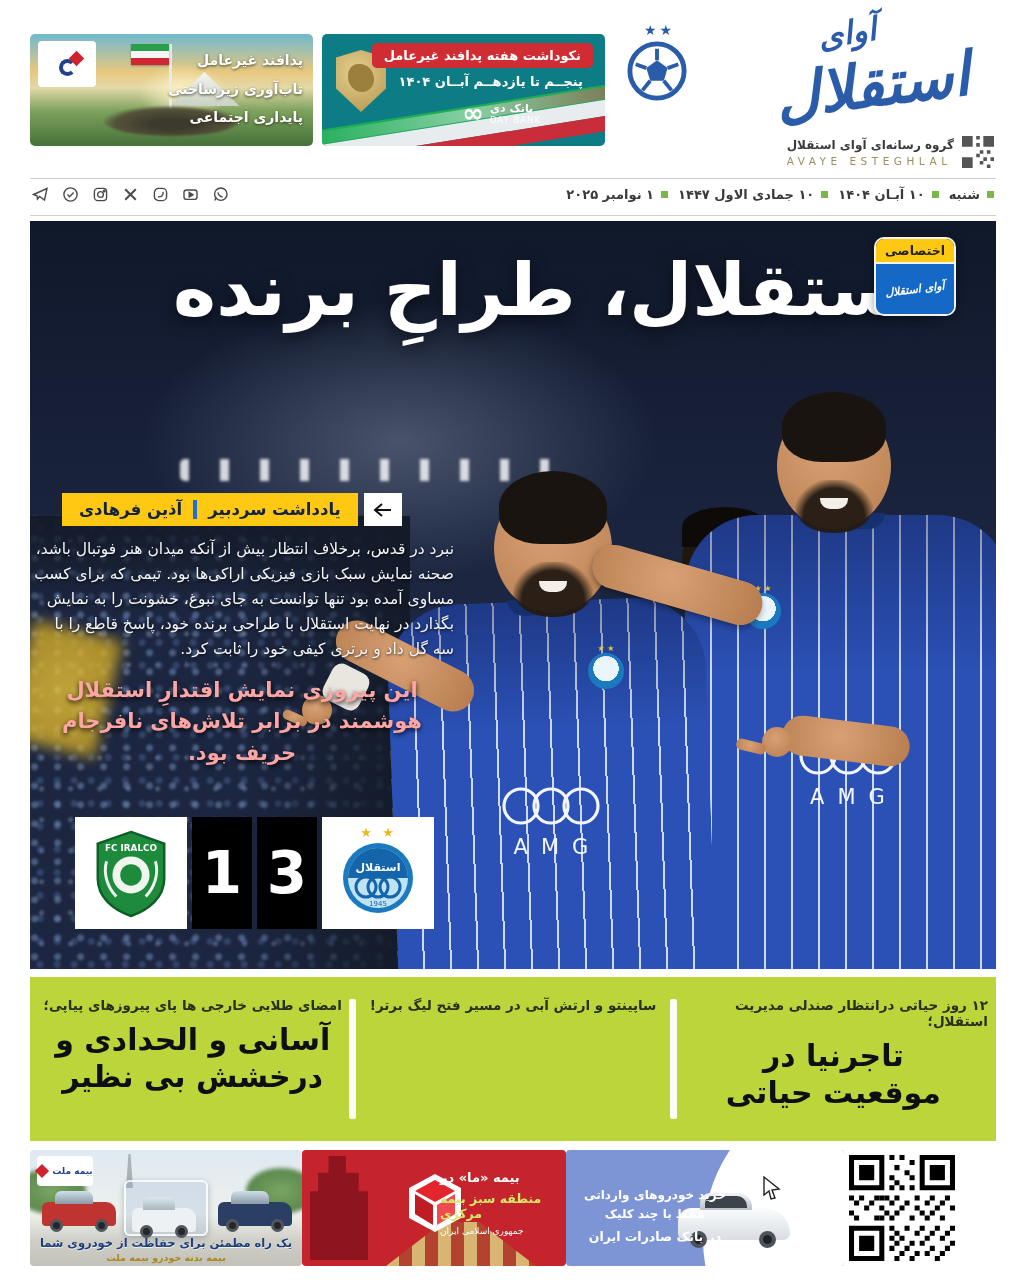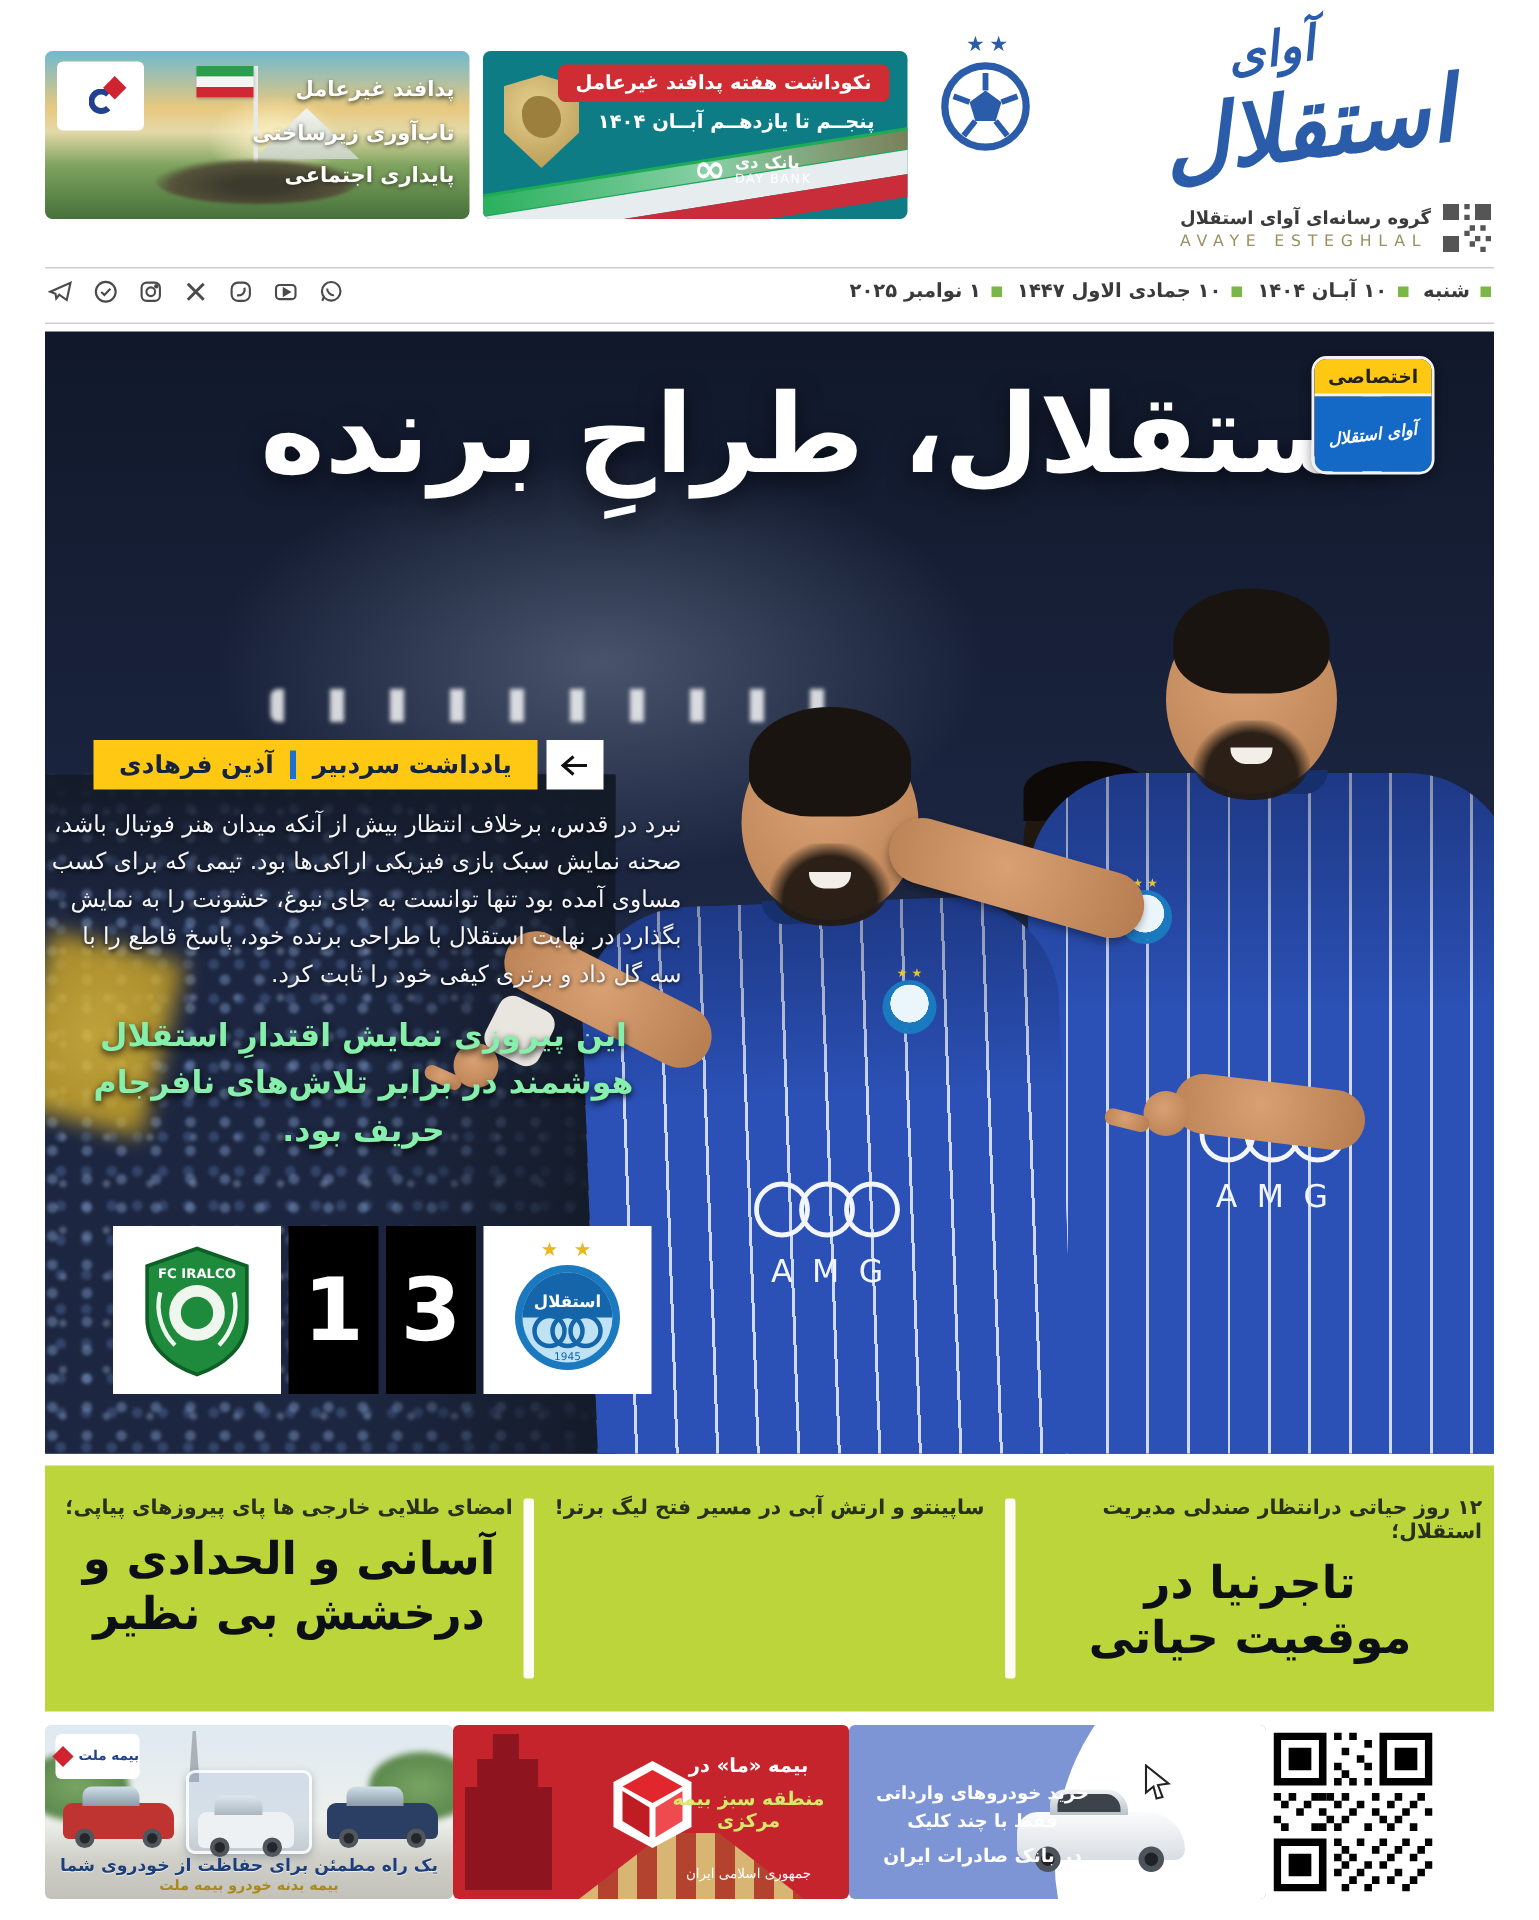--- a/index.html
+++ b/index.html
@@ -129,21 +129,21 @@
   .sh-line{display:inline-block;background:#1d4f9e;color:#fff;font-size:28px;font-weight:bold;padding:8px 16px 11px;box-shadow:0 3px 9px rgba(0,0,0,.35);white-space:nowrap}
 
   .noterow{position:absolute;left:32px;top:272px;z-index:6;display:flex;align-items:stretch;gap:6px}
   .note-arrow{width:38px;background:#fff;display:grid;place-items:center}
   .note-arrow svg{width:22px;height:22px;stroke:#111;stroke-width:2;fill:none}
   .note-yellow{background:#ffc913;display:flex;align-items:center;gap:11px;padding:7px 17px;color:#14233f;font-size:16.5px;font-weight:bold}
   .note-sep{width:4px;height:19px;background:#1d6fd0}
 
   .bodycol{position:absolute;left:0;top:316px;width:424px;z-index:6}
   .lede{color:#f3f5f9;font-size:15.5px;line-height:1.62;text-align:right;font-weight:500;text-shadow:0 1px 3px rgba(0,0,0,.8)}
-  .lede-em{margin-top:12px;color:#86efac;font-size:21px;font-weight:bold;line-height:1.5;text-align:center;text-shadow:0 2px 5px rgba(0,0,0,.85)}
+  .lede-em{margin-top:12px;color:#fca5a5;font-size:21px;font-weight:bold;line-height:1.5;text-align:center;text-shadow:0 2px 5px rgba(0,0,0,.85)}
 
   .scorebar{position:absolute;left:45px;top:596px;z-index:6;display:flex;gap:5px}
   .team-box{width:112px;height:112px;background:#fff;display:grid;place-items:center}
   .goal-box{width:60px;height:112px;background:#000;color:#fff;font-size:58px;font-weight:bold;display:grid;place-items:center}
 
   
   .stories{margin-top:8px;background:#bcd53a;height:164px;display:flex;align-items:stretch;padding:12px 8px}
   .story{flex:1;display:flex;flex-direction:column;align-items:center;padding-top:8px}
   .kicker{font-size:13.5px;font-weight:bold;color:#27301a;margin-bottom:9px}
   .story-h{font-size:30px;font-weight:bold;color:#0c1014;text-align:center;line-height:1.22;letter-spacing:-.5px}
@@ -169,24 +169,24 @@
   .ml-caption{position:absolute;left:0;right:0;bottom:16px;text-align:center;color:#1d3e7c;font-size:11.5px;font-weight:bold;text-shadow:0 1px 0 rgba(255,255,255,.7)}
   .ml-sub{position:absolute;left:0;right:0;bottom:3px;text-align:center;color:#a88a1c;font-size:9.5px;font-weight:bold}
   .ml-logo{position:absolute;left:7px;top:6px;width:56px;height:30px;background:#fff;border-radius:4px;display:flex;align-items:center;justify-content:center;gap:5px}
   .ml-logo .dmd{width:10px;height:10px;background:#d02330;transform:rotate(45deg)}
   .ml-logo .brand{font-size:9px;font-weight:bold;color:#23418f}
 
   .ad-ma{width:264px;background:#c5242c}
   .ma-tower{position:absolute;left:8px;top:6px;width:58px;height:104px;background:#8e1520;clip-path:polygon(0 100%,0 34%,14% 34%,14% 16%,32% 16%,32% 0,62% 0,62% 16%,84% 16%,84% 34%,100% 34%,100% 100%)}
   .ma-road{position:absolute;left:84px;bottom:0;width:150px;height:44px;clip-path:polygon(38% 0,62% 0,100% 100%,0 100%);background:repeating-linear-gradient(90deg,#d9b573 0 13px,#b3432e 13px 26px)}
   .ma-cube{position:absolute;left:104px;top:22px;width:58px;height:62px}
-  .ma-text{position:absolute;right:8px;top:20px;width:118px;text-align:center}
+  .ma-text{position:absolute;right:8px;top:20px;width:118px;text-align:left}
   .ma-l1{color:#fff;font-size:13px;font-weight:bold}
   .ma-l2{color:#d8e96a;font-size:12.5px;font-weight:bold;margin-top:6px}
-  .ma-l3{color:#fff;font-size:9px;margin-top:24px}
+  .ma-l3{color:#fff;font-size:9px;margin-top:5px}
 
   .ad-saderat{width:278px;background:#7e95d5}
   .sa-swoosh{position:absolute;right:-36px;top:-48px;width:175px;height:240px;background:#fff;border-radius:58% 42% 52% 62%;transform:rotate(16deg)}
   .sa-car{position:absolute;right:54px;top:58px;width:112px;height:32px;background:linear-gradient(180deg,#fbfcfd,#d9dde2);border-radius:14px 26px 7px 7px}
   .sa-car .cab{position:absolute;top:-15px;left:22px;width:52px;height:17px;border-radius:10px 14px 0 0;background:linear-gradient(180deg,#f2f5f7,#b9c2ca)}
   .sa-car .win{position:absolute;top:-12px;left:27px;width:42px;height:12px;border-radius:7px 10px 0 0;background:#3c434b}
   .sa-car .wh{position:absolute;bottom:-8px;width:17px;height:17px;border-radius:50%;background:#1e2126;border:4px solid #4c535a}
   .sa-car .wh.w1{left:12px}.sa-car .wh.w2{right:14px}
   .sa-cursor{position:absolute;right:62px;top:26px;width:20px;height:24px}
   .sa-text{position:absolute;left:10px;top:36px;width:158px;text-align:center;color:#fff}

